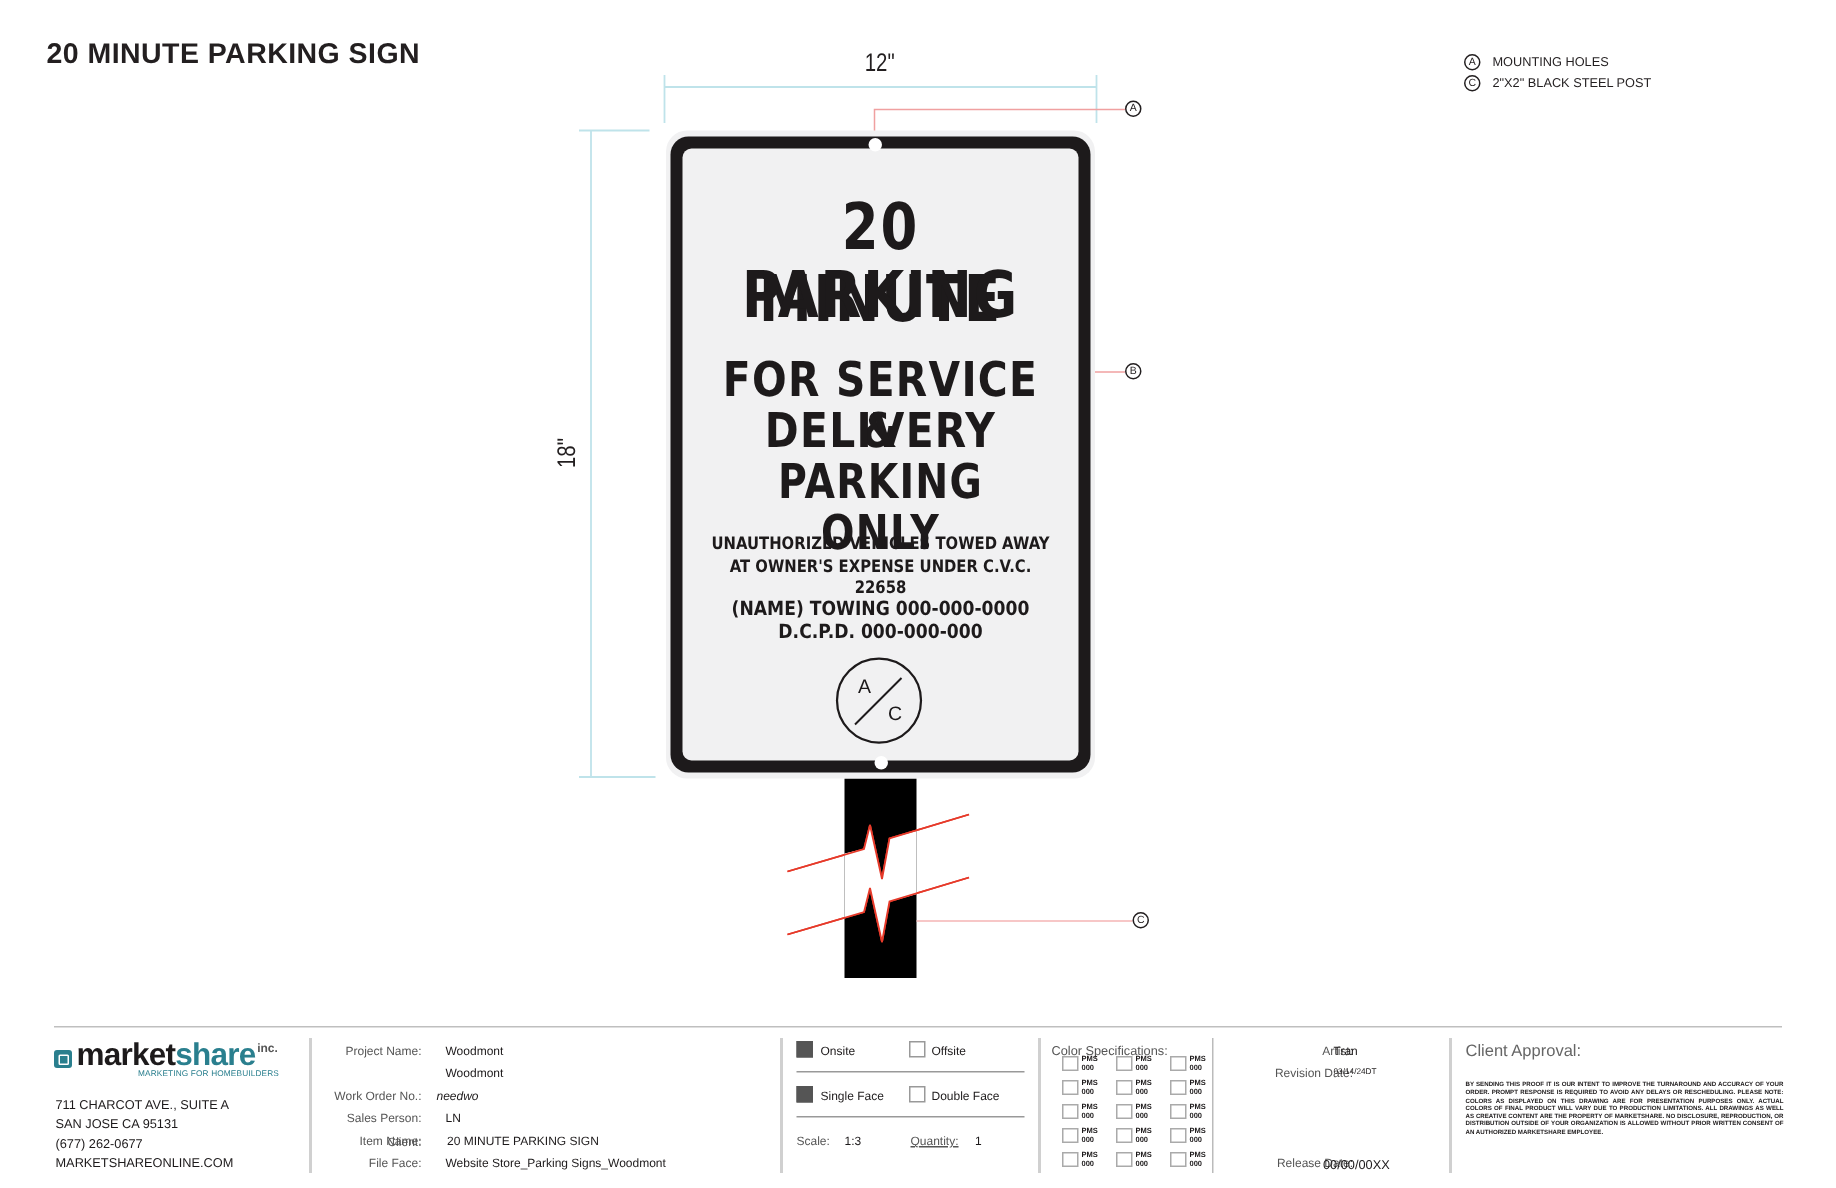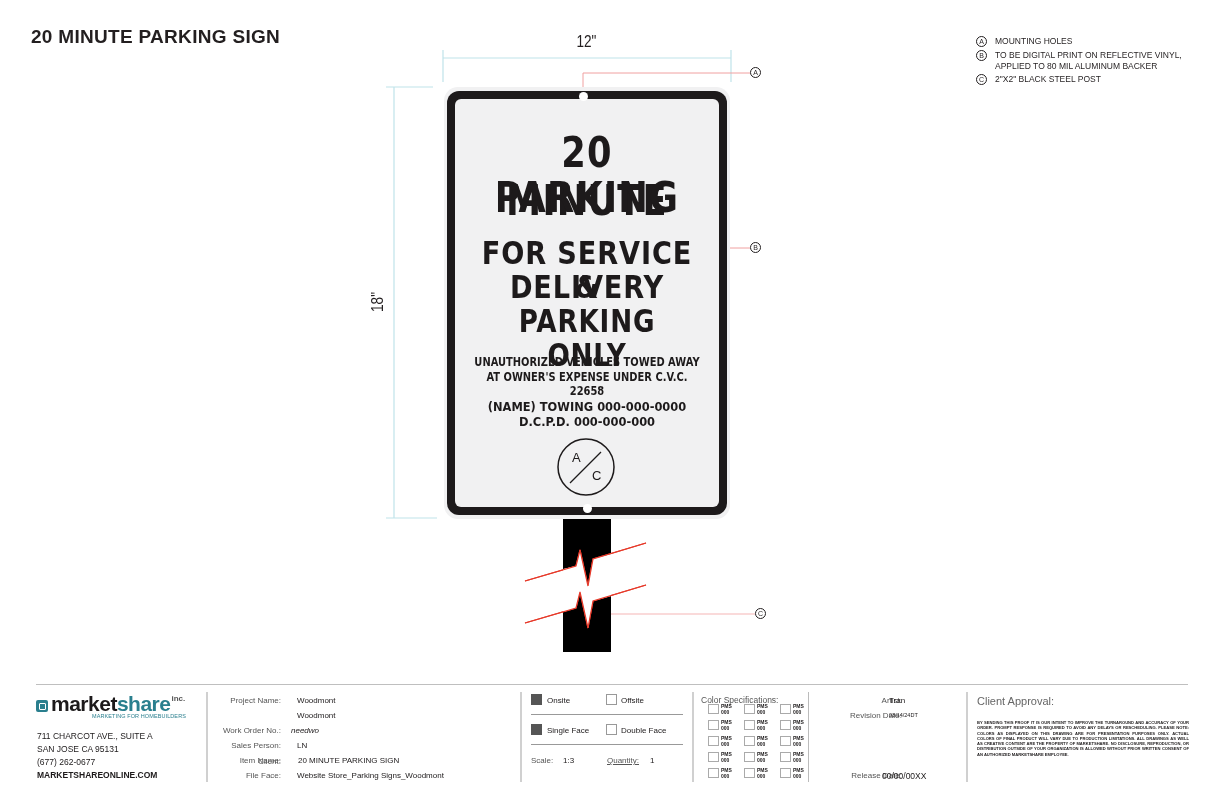--- a/index.html
+++ b/index.html
@@ -75,25 +75,20 @@
 <body>
 
 <div class="abs sheet-title">20 MINUTE PARKING SIGN</div>
 
 <div class="abs legend">
   <div class="legend-row">
     <span class="legend-mark">A</span>
     <span class="legend-text">MOUNTING HOLES</span>
   </div>
   <div class="legend-row">
-    <span class="legend-mark">B</span>
-    <span class="legend-text">TO BE DIGITAL PRINT ON REFLECTIVE VINYL,
-APPLIED TO 80 MIL ALUMINUM BACKER</span>
-  </div>
-  <div class="legend-row">
     <span class="legend-mark">C</span>
     <span class="legend-text">2"X2" BLACK STEEL POST</span>
   </div>
 </div>
 
 <svg class="abs svg-layer" width="1224" height="792">
 
   <g stroke="#bfe3ea" stroke-width="1.2">
     <line x1="443" y1="58" x2="731" y2="58"></line>
     <line x1="443" y1="50" x2="443" y2="82"></line>
@@ -162,21 +157,21 @@
 <div class="abs logo">
   <span class="logo-square"></span>
   <span class="logo-market">market</span>
   <span class="logo-share">share</span>
   <span class="logo-inc">inc.</span>
 </div>
 <div class="abs logo-tag">MARKETING FOR HOMEBUILDERS</div>
 <div class="abs addr" style="top:731px;">711 CHARCOT AVE., SUITE A</div>
 <div class="abs addr" style="top:744px;">SAN JOSE CA 95131</div>
 <div class="abs addr" style="top:757px;">(677) 262-0677</div>
-<div class="abs addr" style="top:770px;font-weight:bold;">MARKETSHAREONLINE.COM</div>
+<div class="abs addr" style="top:770px;">MARKETSHAREONLINE.COM</div>
 
 <div class="abs tb-vline" style="left:206px;"></div>
 
 <div class="abs tb-label" style="left:206px; top:696px; width:75px;">Project Name:</div>
 <div class="abs tb-value" style="left:297px; top:696px;">Woodmont</div>
 <div class="abs tb-label" style="left:206px; top:711px; width:75px;margin-top:46px;">Client:</div>
 <div class="abs tb-value" style="left:297px; top:711px;">Woodmont</div>
 <div class="abs tb-label" style="left:206px; top:726px; width:75px;">Work Order No.:</div>
 <div class="abs tb-value" style="left:291px; top:726px;font-style:italic;">needwo</div>
 <div class="abs tb-label" style="left:206px; top:741px; width:75px;">Sales Person:</div>

